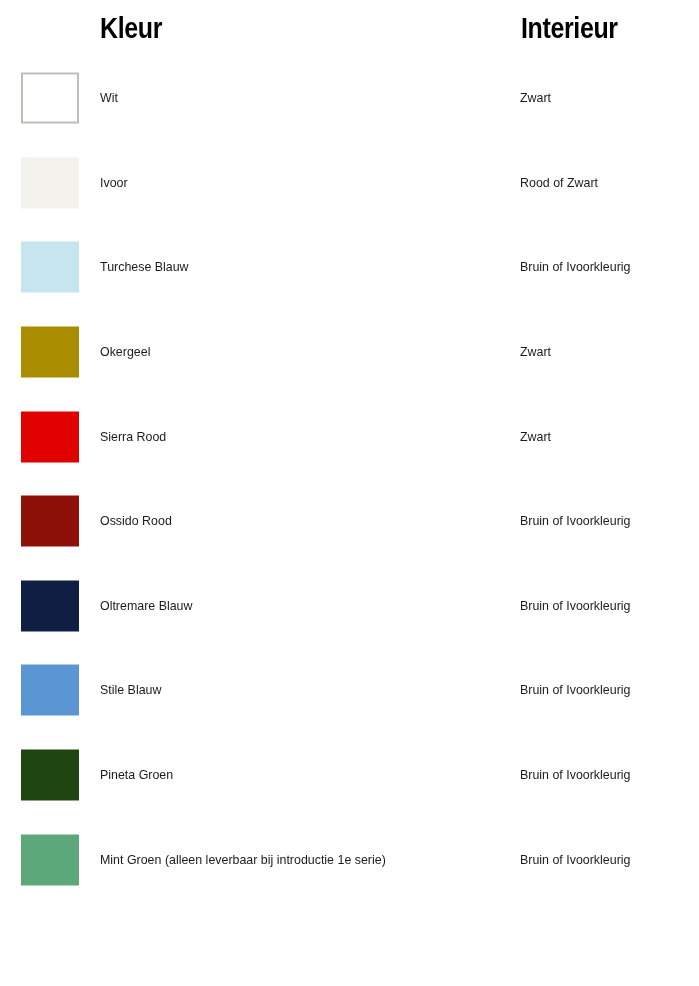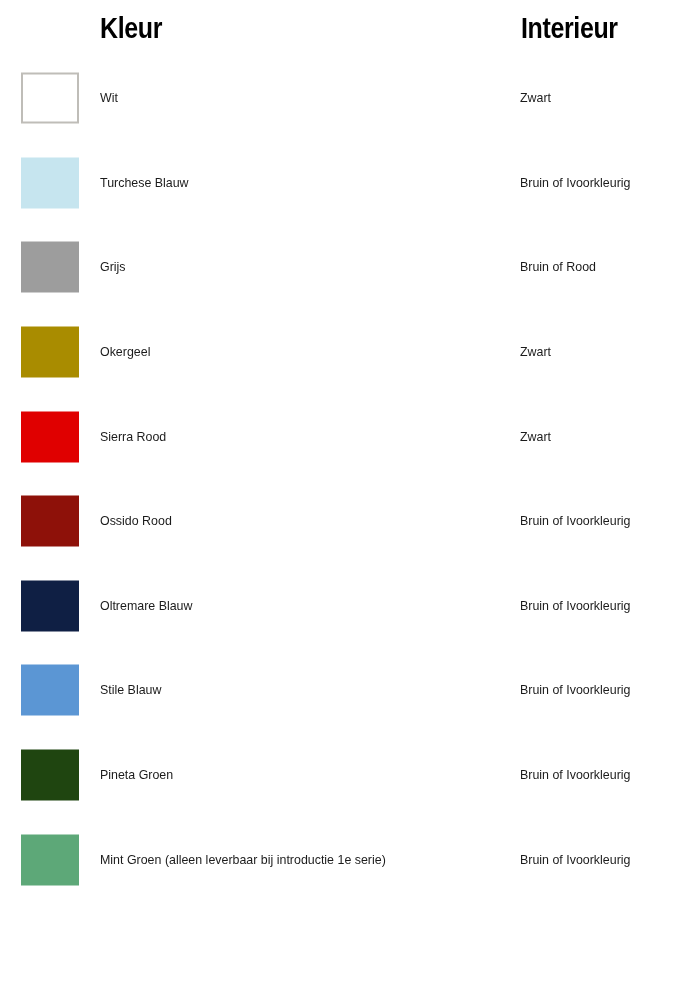--- a/index.html
+++ b/index.html
@@ -104,31 +104,31 @@
 <div class="table-body" id="table-body">
     <div class="row">
       <div class="swatch-cell">
         <div class="swatch bordered" style="background-color: rgb(255, 255, 255);"></div>
       </div>
       <div class="name-cell">Wit</div>
       <div class="interior-cell">Zwart</div>
     </div>
     <div class="row">
       <div class="swatch-cell">
+        <div class="swatch" style="background-color: rgb(243, 242, 237);"></div>
+      </div>
+      <div class="name-cell">Ivoor</div>
+      <div class="interior-cell">Rood of Zwart</div>
+    </div>
+    <div class="row">
+      <div class="swatch-cell">
         <div class="swatch" style="background-color: rgb(198, 229, 239);"></div>
       </div>
       <div class="name-cell">Turchese Blauw</div>
       <div class="interior-cell">Bruin of Ivoorkleurig</div>
-    </div>
-    <div class="row">
-      <div class="swatch-cell">
-        <div class="swatch" style="background-color: rgb(157, 157, 157);"></div>
-      </div>
-      <div class="name-cell">Grijs</div>
-      <div class="interior-cell">Bruin of Rood</div>
     </div>
     <div class="row">
       <div class="swatch-cell">
         <div class="swatch" style="background-color: rgb(169, 140, 0);"></div>
       </div>
       <div class="name-cell">Okergeel</div>
       <div class="interior-cell">Zwart</div>
     </div>
     <div class="row">
       <div class="swatch-cell">

